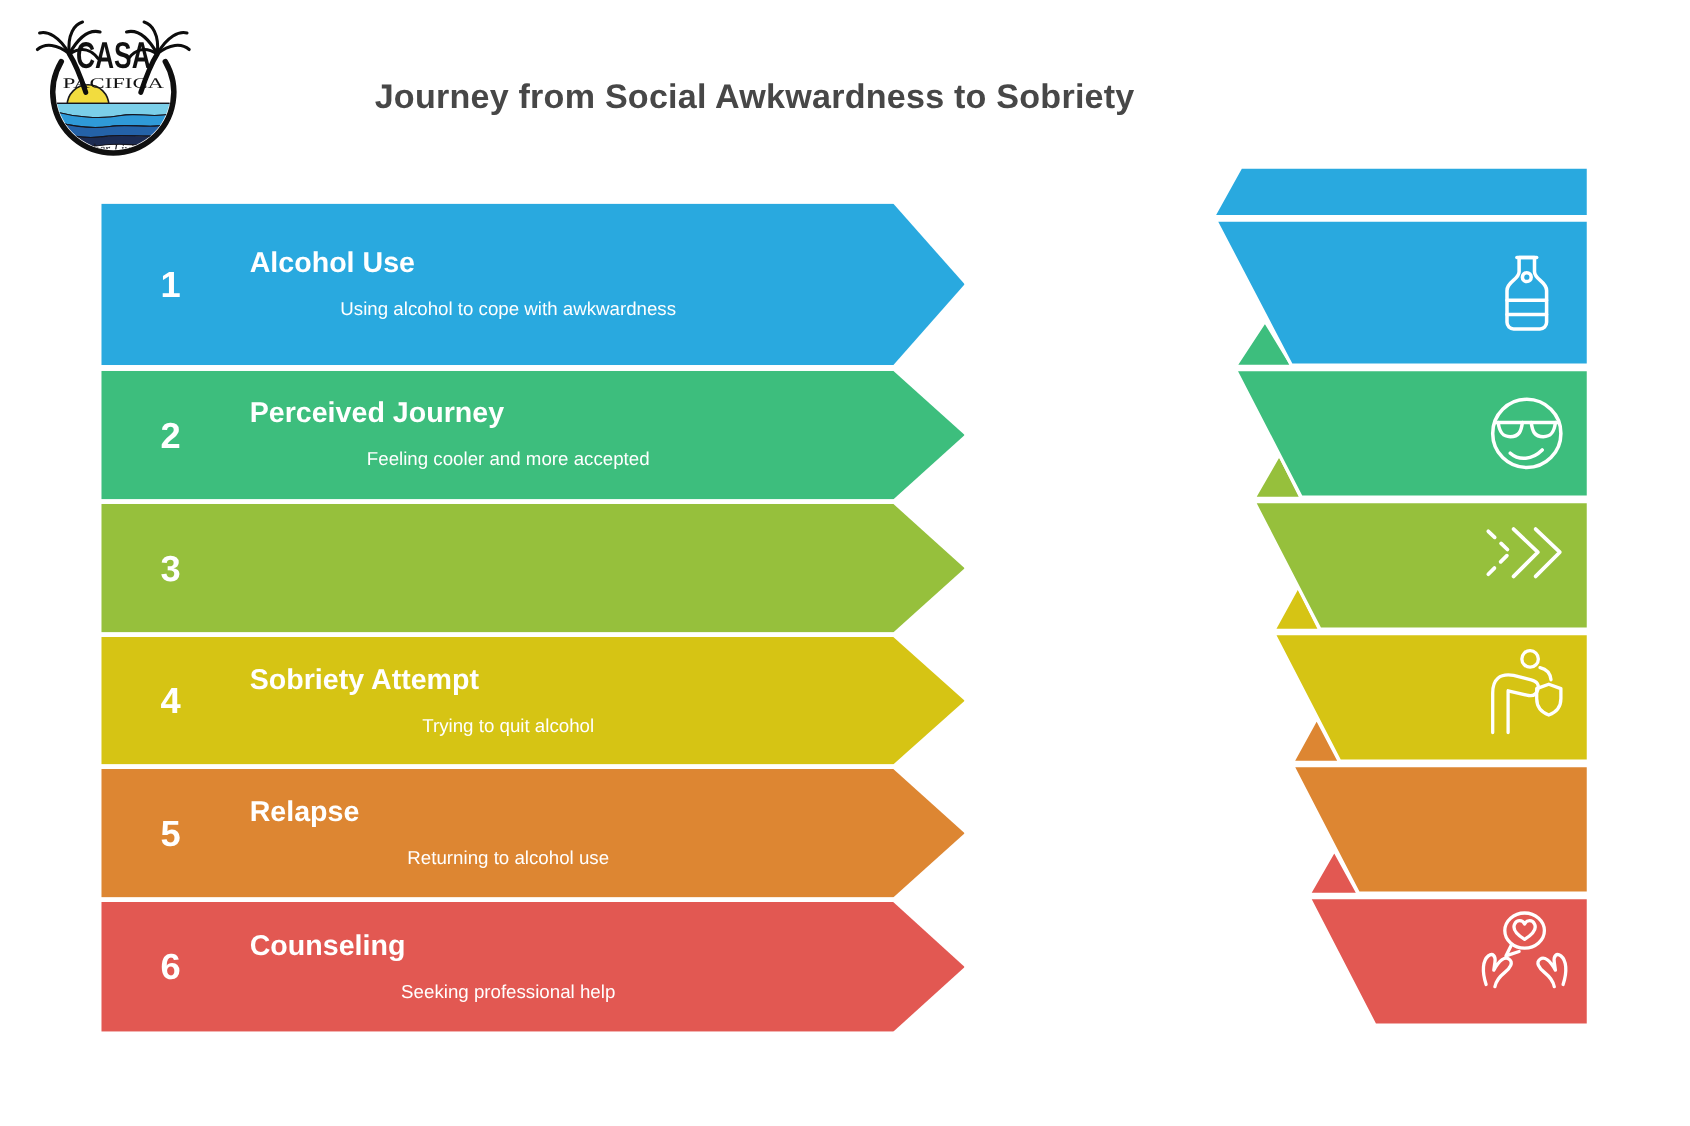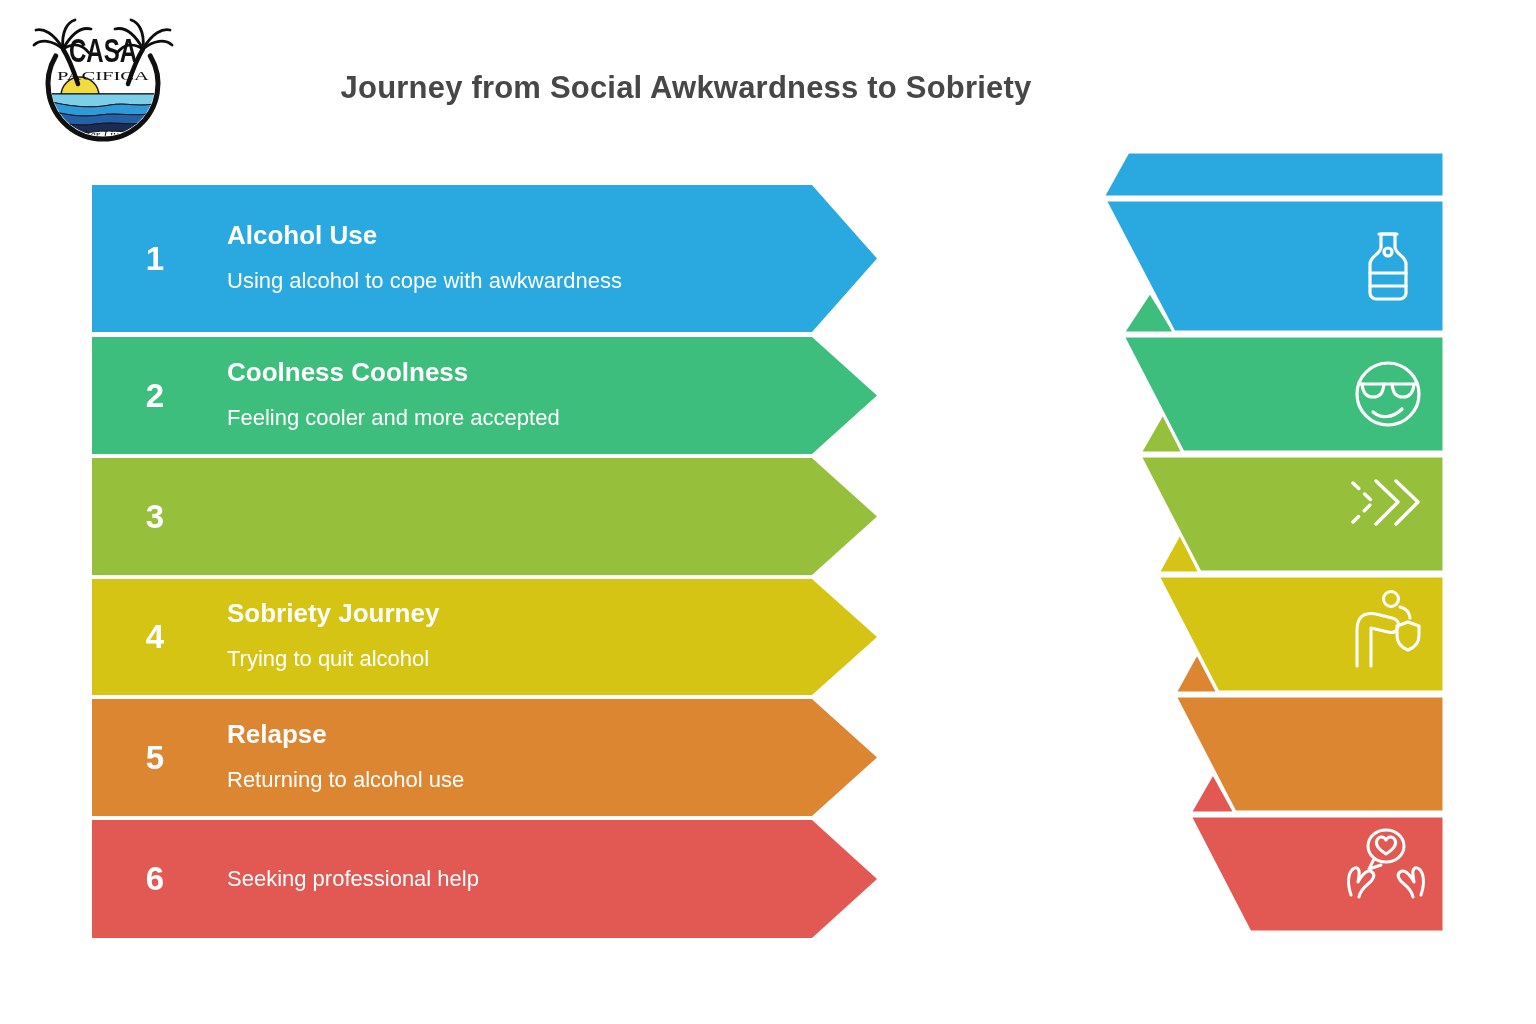--- a/index.html
+++ b/index.html
@@ -19,21 +19,21 @@
   }
   .band-num {
     position:absolute; left:38px; top:50%; transform:translateY(-50%);
     width:50px; text-align:center; font-size:33px; font-weight:bold;
   }
   .band-text {
     position:absolute; inset:0; padding-left:135px;
     display:flex; flex-direction:column; justify-content:center; gap:16px;
   }
   .band-title { font-size:26px; font-weight:bold; line-height:1.12; }
-  .band-desc  { font-size:22px; line-height:1.38; max-width:470px; }
+  .band-desc  { font-size:17px; line-height:1.38; max-width:470px;text-align:center; }
   
   #ribbon { position:absolute; left:1080px; top:140px; }
   
   #logo { position:absolute; left:16px; top:6px; }
 </style>
 </head>
 <body>
 
 <div id="page">
 
@@ -83,46 +83,47 @@
   <div class="band" style="top: 185px; height: 147px; background: rgb(41, 169, 223);">
     <div class="band-num">1</div>
     <div class="band-text">
       <div class="band-title">Alcohol Use</div>
       <div class="band-desc">Using alcohol to cope with awkwardness</div>
     </div>
   </div>
   <div class="band" style="top: 337px; height: 117px; background: rgb(61, 190, 125);">
     <div class="band-num">2</div>
     <div class="band-text">
-      <div class="band-title">Coolness Coolness</div>
+      <div class="band-title">Perceived Journey</div>
       <div class="band-desc">Feeling cooler and more accepted</div>
     </div>
   </div>
   <div class="band" style="top: 458px; height: 117px; background: rgb(150, 192, 60);">
     <div class="band-num">3</div>
     <div class="band-text">
     </div>
   </div>
   <div class="band" style="top: 579px; height: 116px; background: rgb(214, 196, 20);">
     <div class="band-num">4</div>
     <div class="band-text">
-      <div class="band-title">Sobriety Journey</div>
+      <div class="band-title">Sobriety Attempt</div>
       <div class="band-desc">Trying to quit alcohol</div>
     </div>
   </div>
   <div class="band" style="top: 699px; height: 117px; background: rgb(221, 134, 50);">
     <div class="band-num">5</div>
     <div class="band-text">
       <div class="band-title">Relapse</div>
       <div class="band-desc">Returning to alcohol use</div>
     </div>
   </div>
   <div class="band" style="top: 820px; height: 118px; background: rgb(226, 88, 82);">
     <div class="band-num">6</div>
     <div class="band-text">
+      <div class="band-title">Counseling</div>
       <div class="band-desc">Seeking professional help</div>
     </div>
   </div>
 
   <svg id="ribbon" width="380" height="810" viewBox="1080 140 380 810">
     <g stroke="#ffffff" stroke-width="3" stroke-linejoin="miter">
 
       <polygon points="1123,333 1150,292 1175,333" fill="#3DBE7D"></polygon>
       <polygon points="1140,453 1163,413 1183,453" fill="#96C03C"></polygon>
       <polygon points="1158,573 1180,533 1200,573" fill="#D6C414"></polygon>

